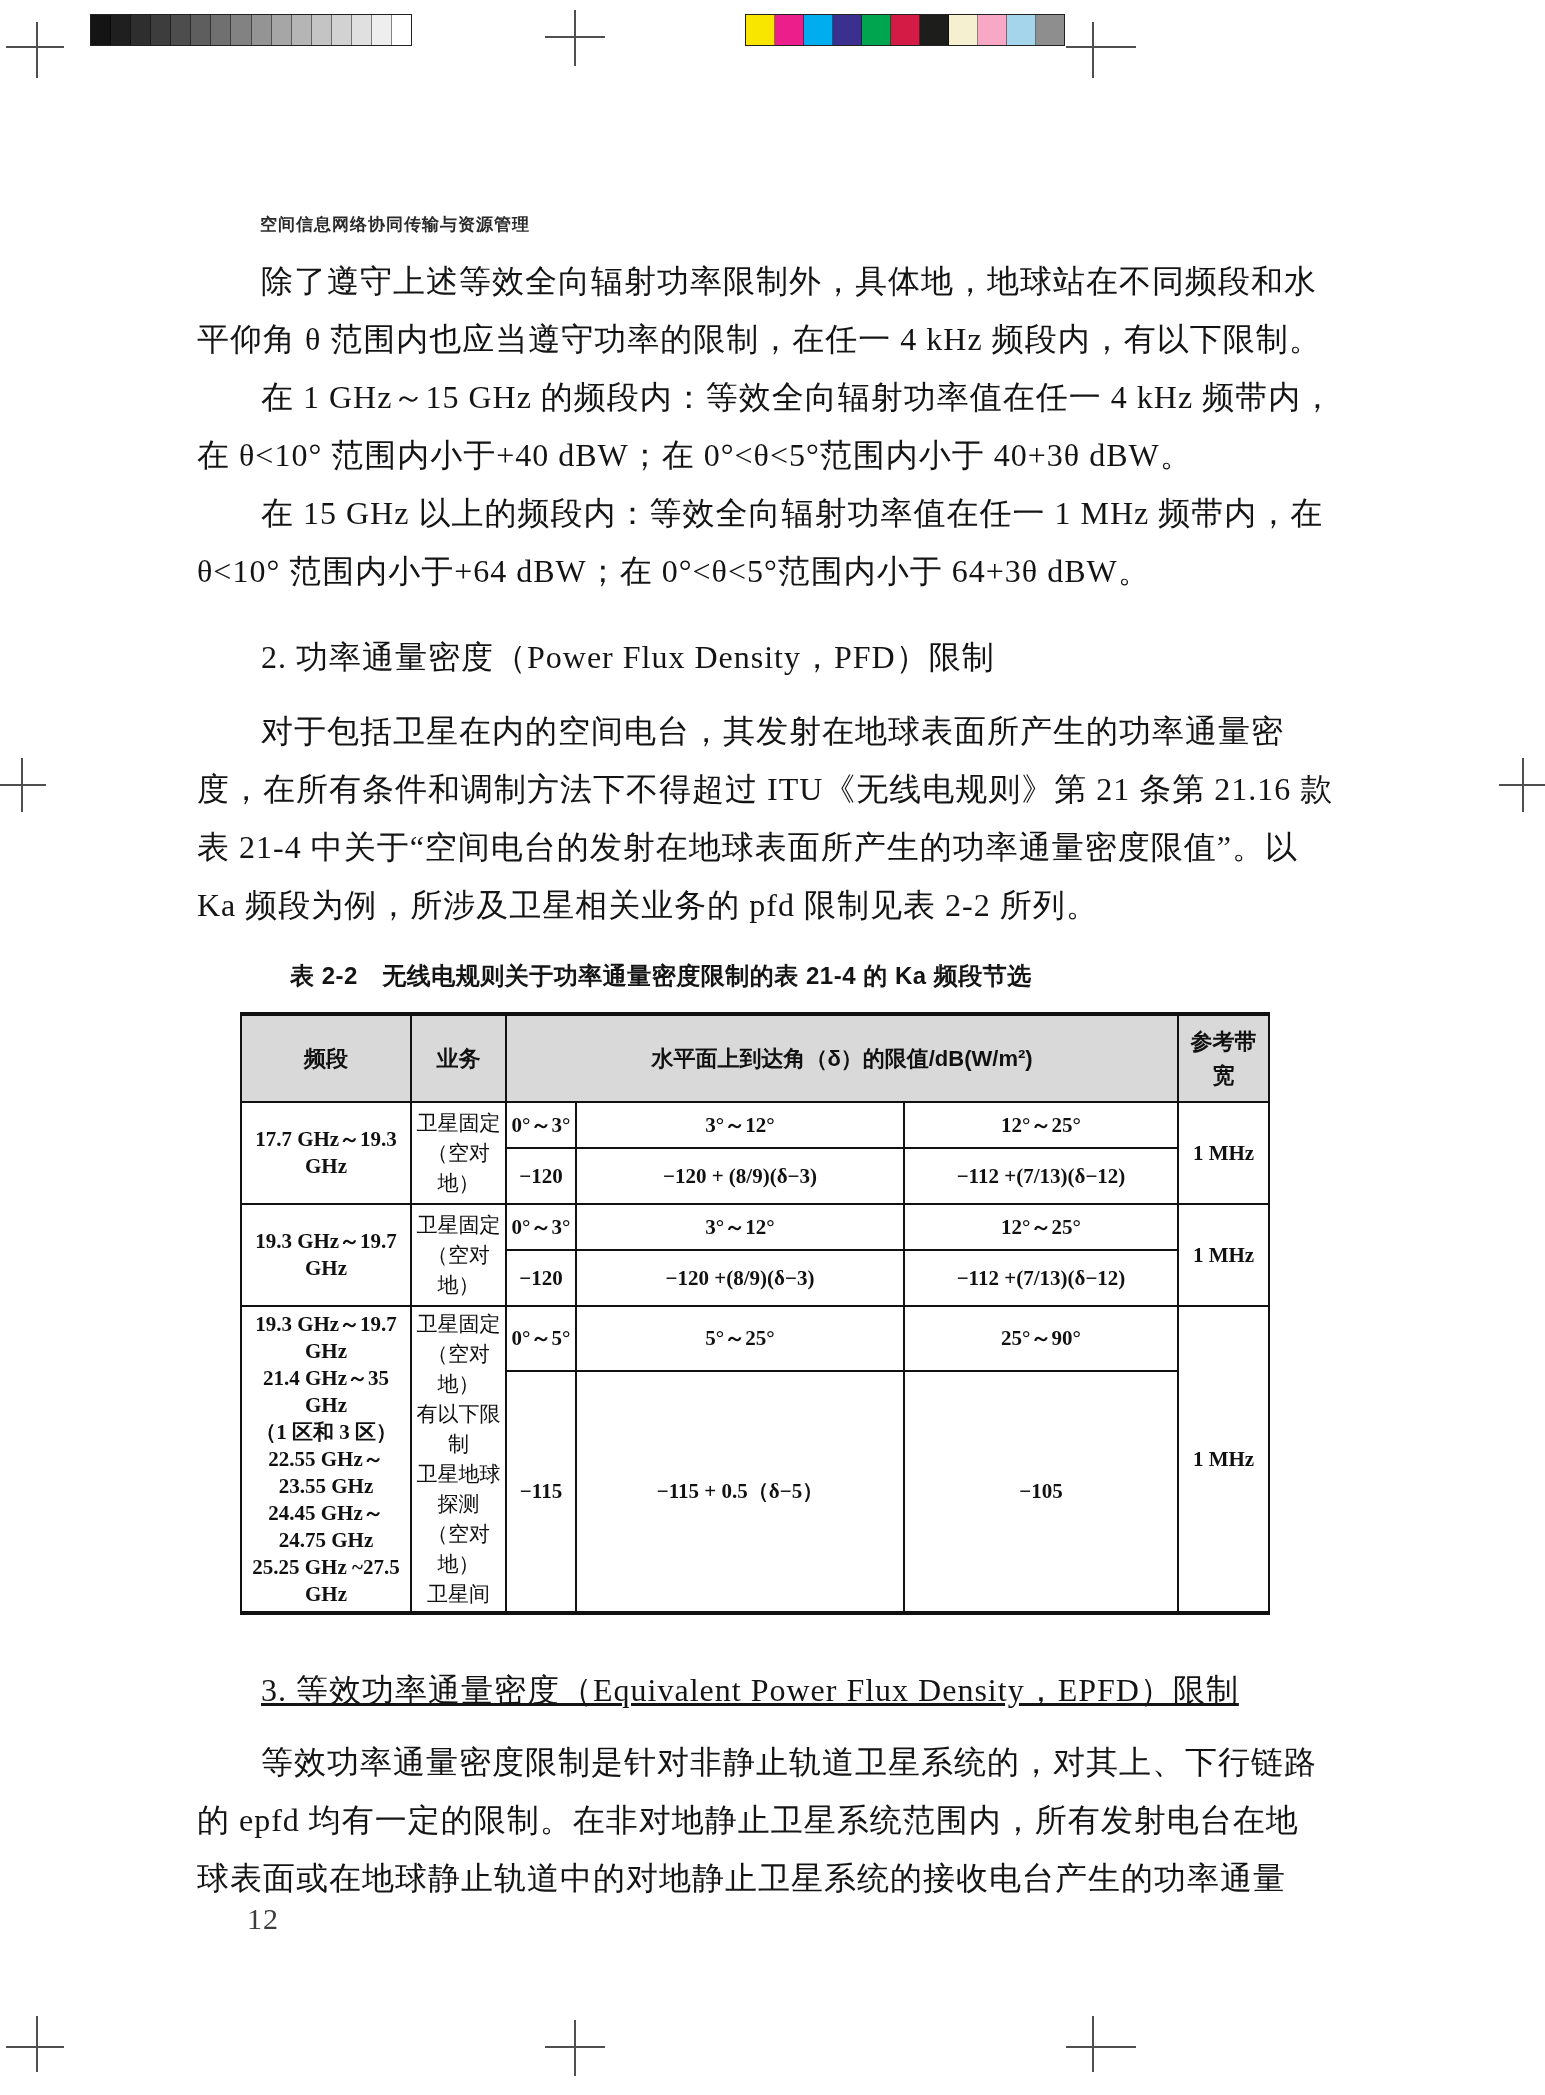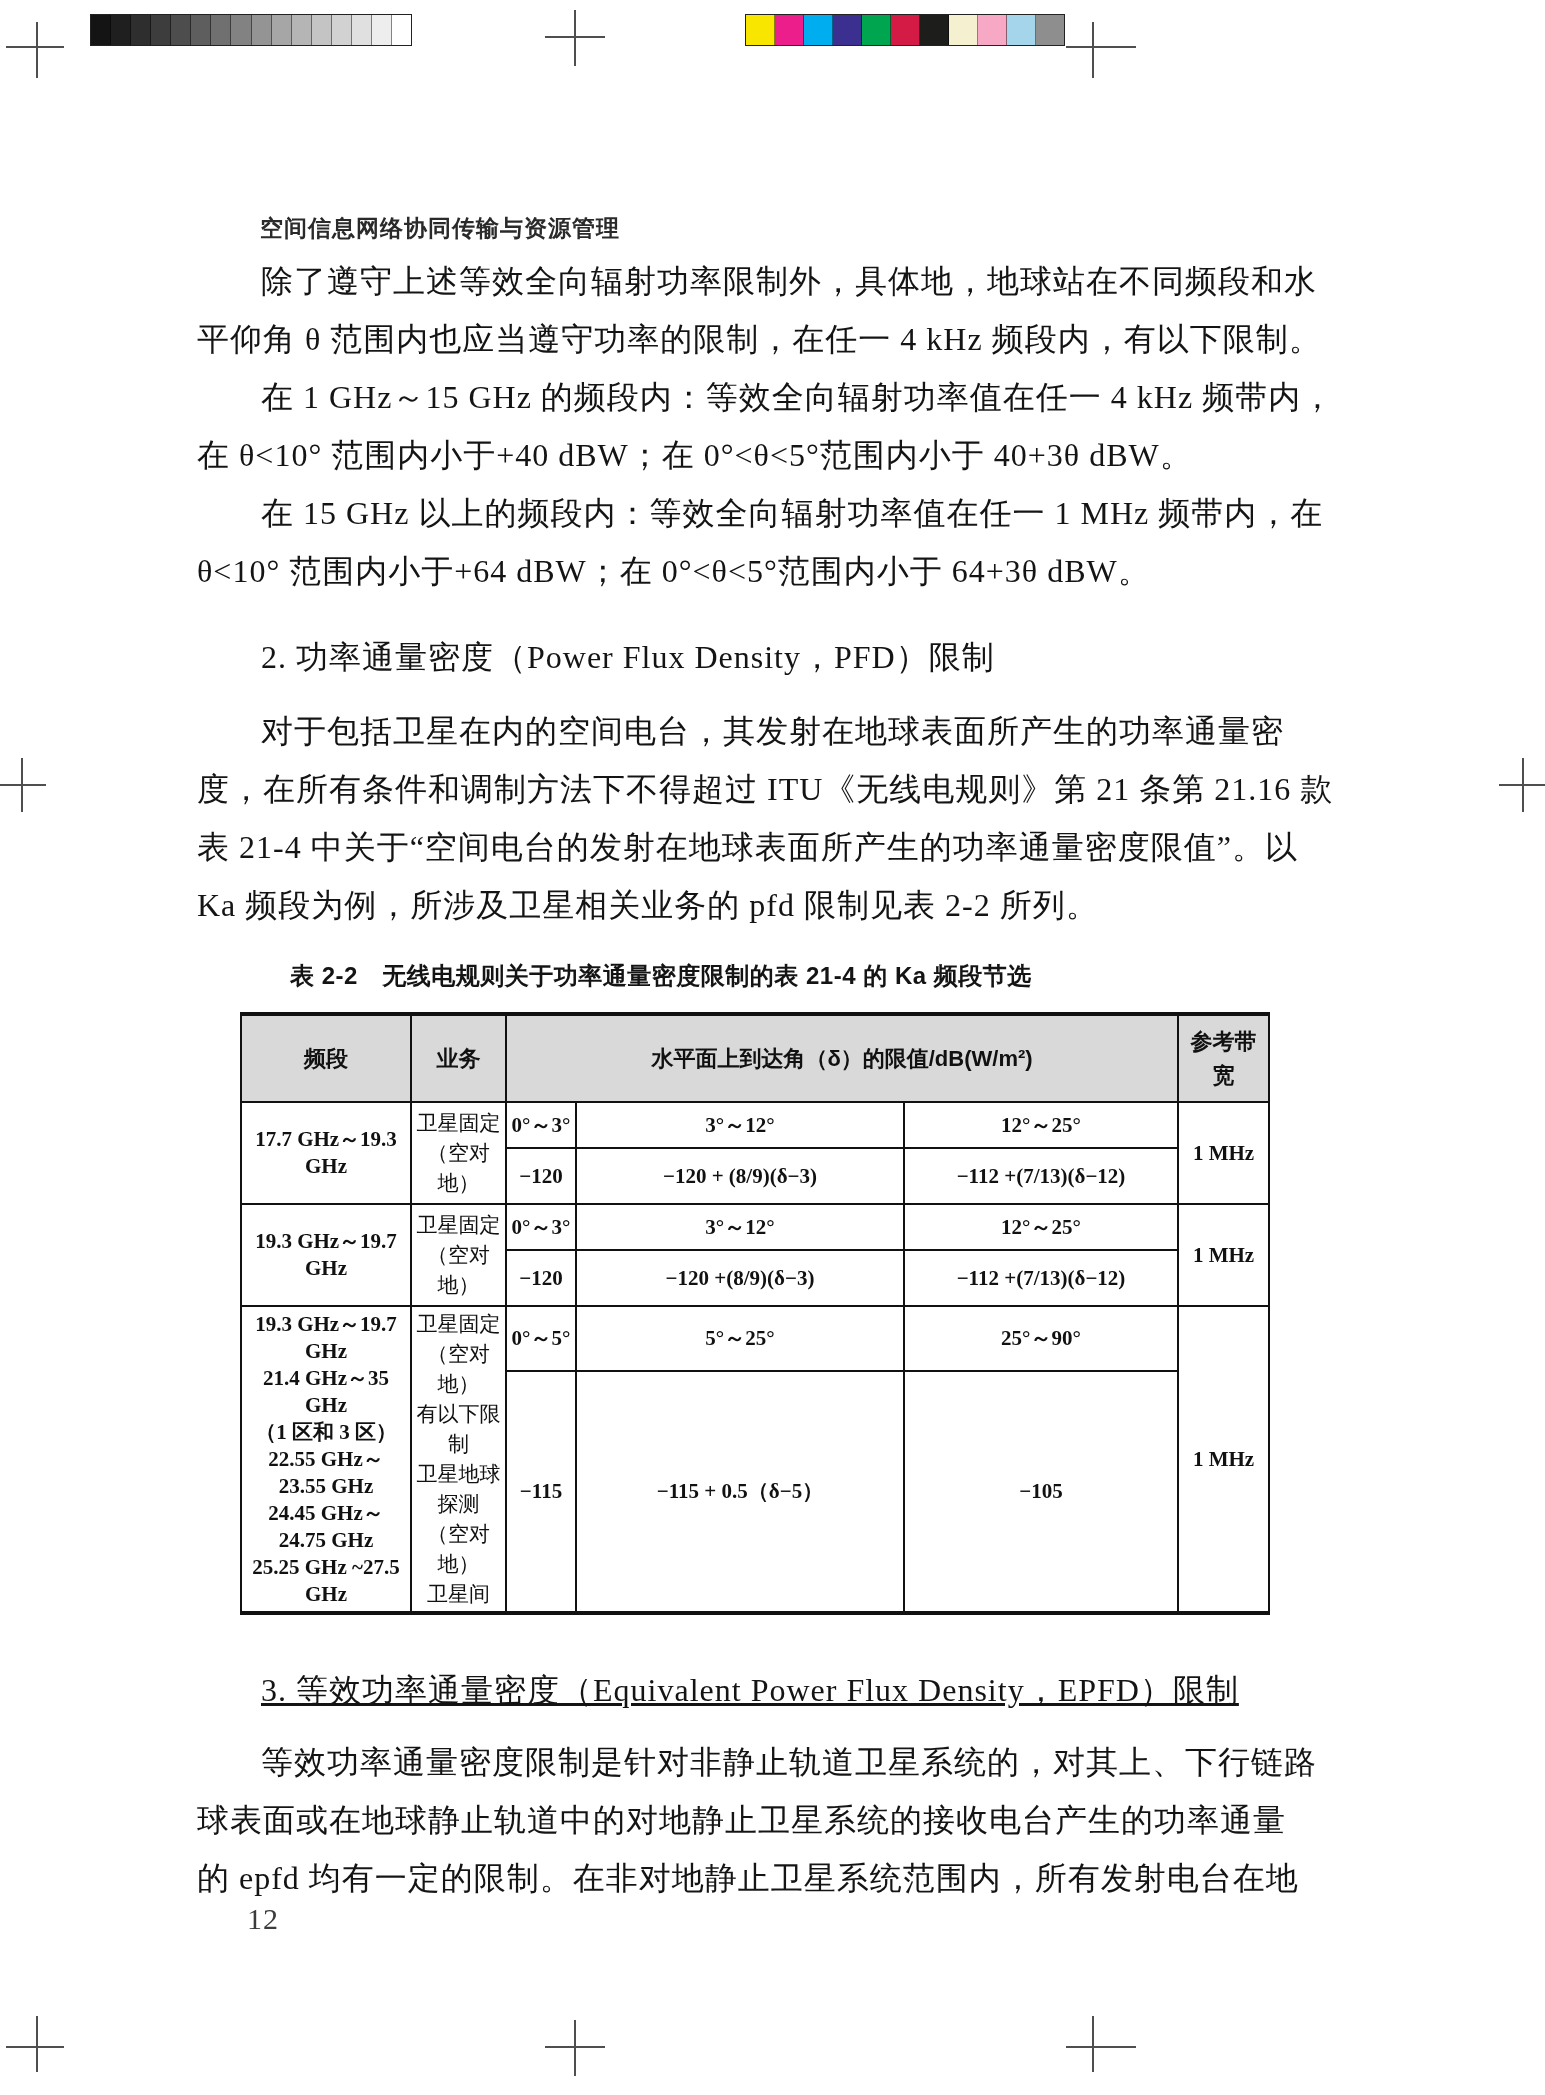--- a/index.html
+++ b/index.html
@@ -15,21 +15,21 @@
   .grayscale-bar{left:90px;top:14px;width:322px;}
   .color-bar{left:745px;top:14px;width:320px;}
   
   .mark{position:absolute;background:#4f4f4f;}
   .mark-v{width:2px;}
   .mark-h{height:2px;}
   
   .running-header{
     position:absolute;left:260px;top:213px;
     font-family:"Liberation Sans","DejaVu Sans",sans-serif;
-    font-weight:bold;font-size:23px;letter-spacing:1px;color:#2a2a2a;
+    font-weight:bold;font-size:17px;letter-spacing:1px;color:#2a2a2a;
   }
   
   .content{position:absolute;left:197px;top:252px;width:1158px;}
   .line{margin:0;font-size:32px;line-height:58px;letter-spacing:1px;color:#141414;}
   .indent{text-indent:64px;}
   .heading{margin-top:28px;margin-bottom:16px;}
   .heading3{margin-top:46px;margin-bottom:14px;text-decoration:underline;}
   
   .tbl-caption{
     margin-top:24px;margin-bottom:18px;padding-left:93px;
@@ -212,19 +212,19 @@
           <td class="num">−115</td>
           <td class="num">−115 + 0.5（δ−5）</td>
           <td class="num">−105</td>
         </tr>
       </tbody>
     </table>
 
     <p class="line indent heading3">3. 等效功率通量密度（Equivalent Power Flux Density，EPFD）限制</p>
 
     <p class="line indent">等效功率通量密度限制是针对非静止轨道卫星系统的，对其上、下行链路</p>
+    <p class="line">的 epfd 均有一定的限制。在非对地静止卫星系统范围内，所有发射电台在地</p>
     <p class="line">球表面或在地球静止轨道中的对地静止卫星系统的接收电台产生的功率通量</p>
-    <p class="line">的 epfd 均有一定的限制。在非对地静止卫星系统范围内，所有发射电台在地</p>
   </div>
 
   <div class="page-number">12</div>
 
 </div>
 
 </body></html>

